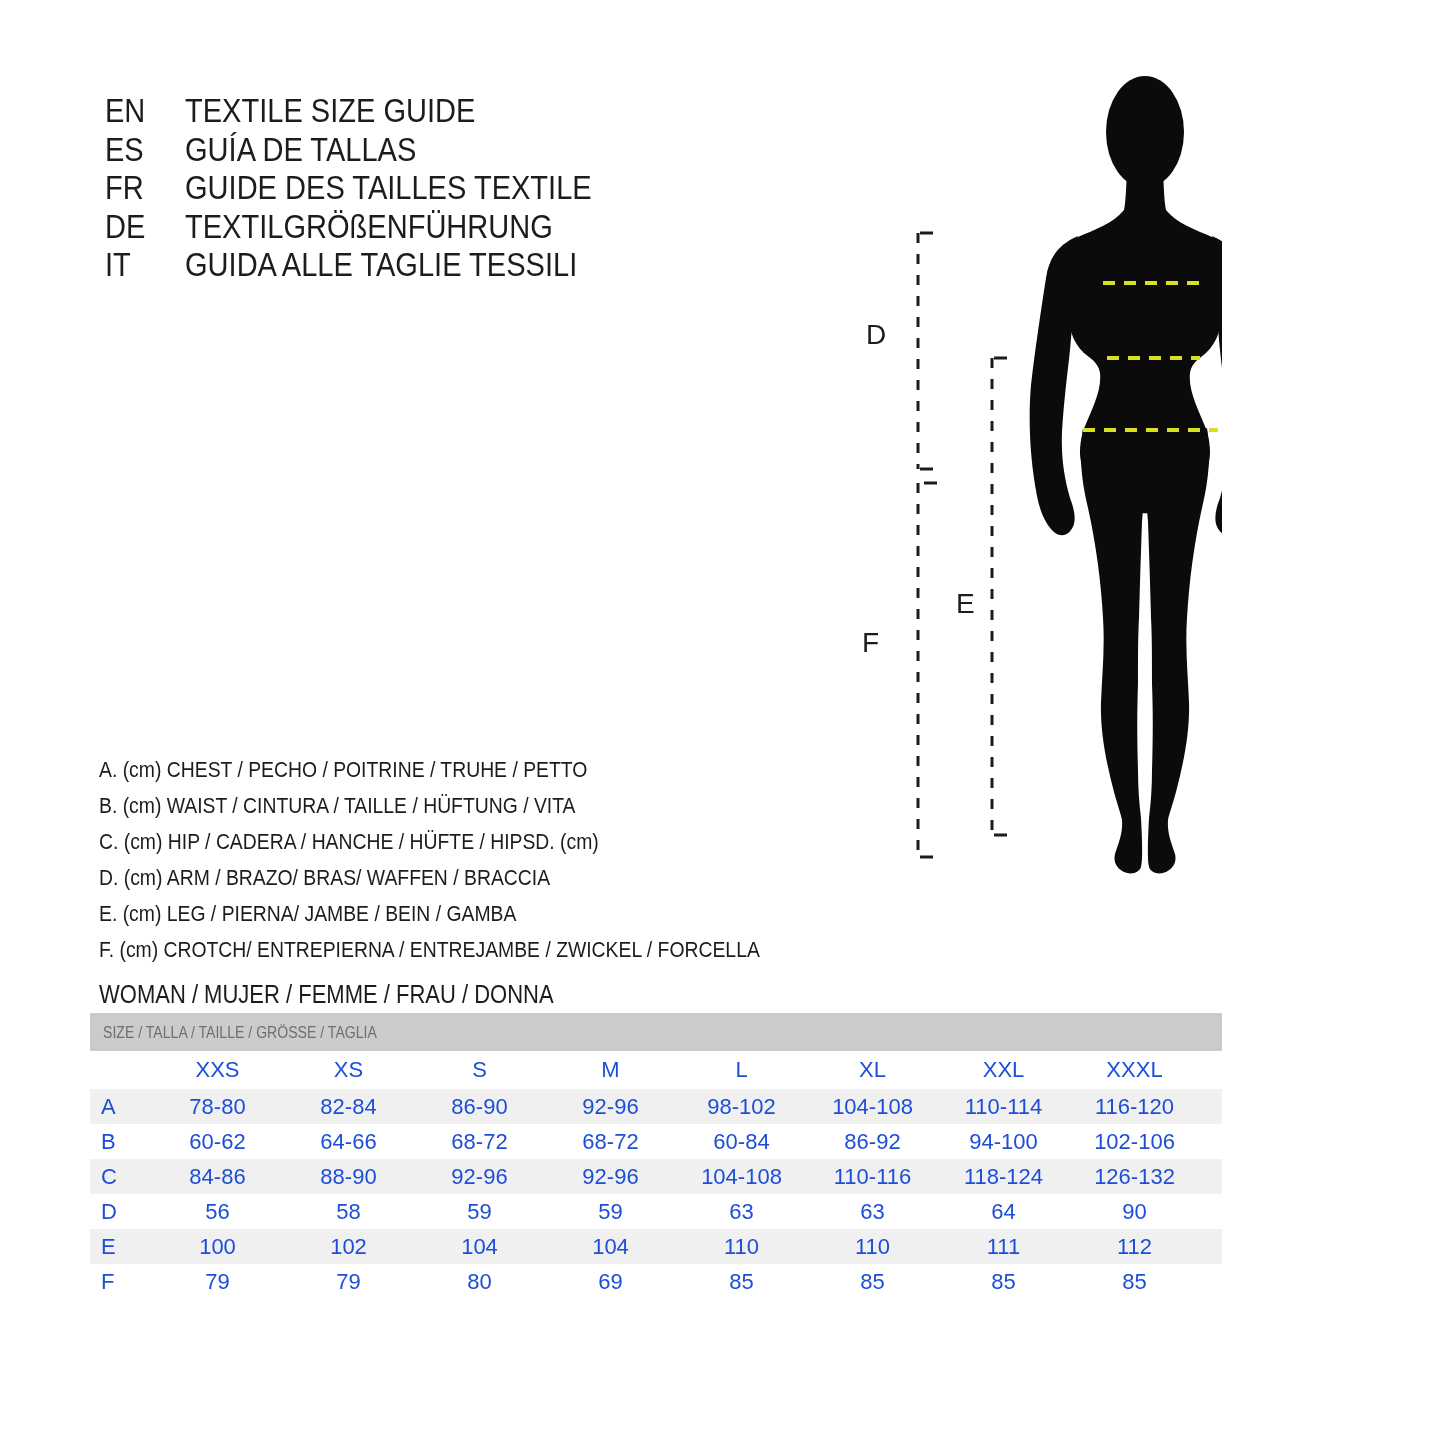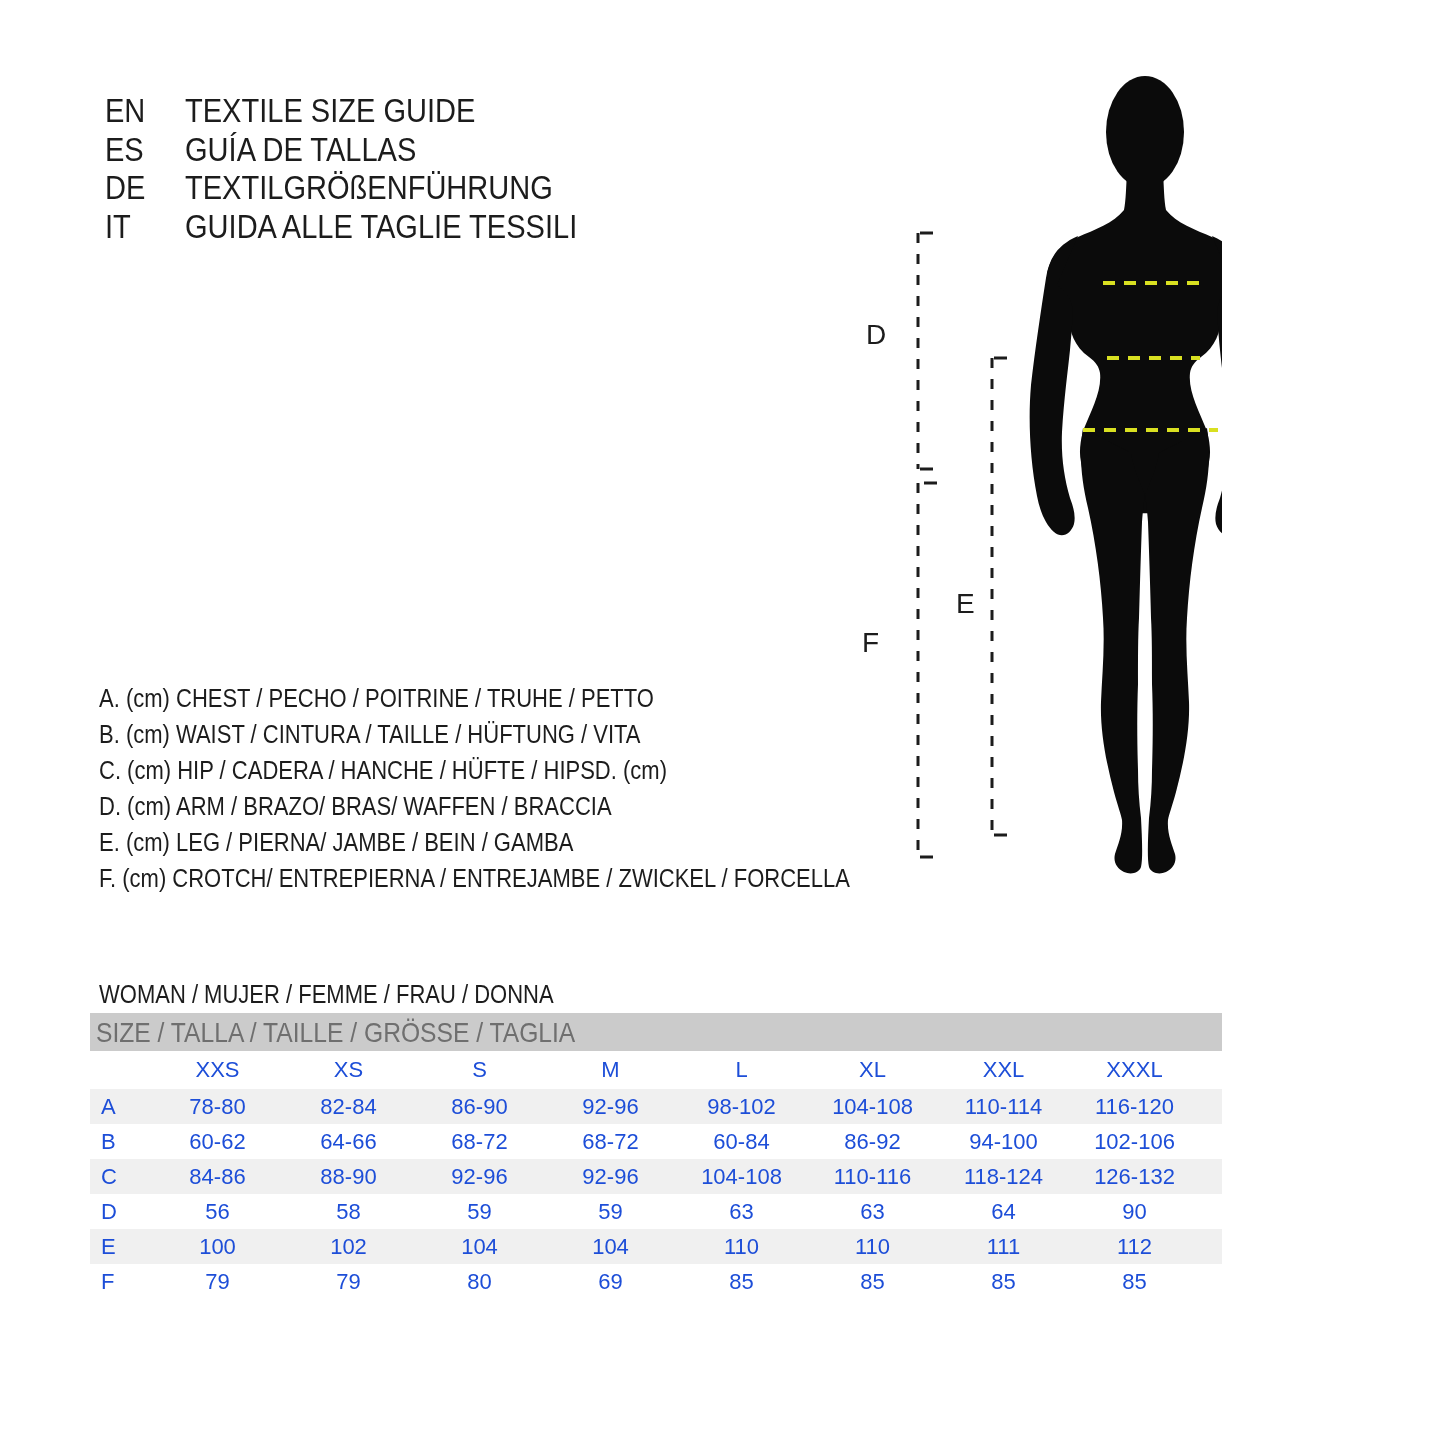--- a/index.html
+++ b/index.html
@@ -6,49 +6,53 @@
   .page{
     position:relative;width:1222px;height:1444px;background:#ffffff;overflow:hidden;
     font-family:"Liberation Sans","DejaVu Sans",sans-serif;color:#1c1c1c;
   }
   .cond{display:inline-block;transform:scaleX(.88);transform-origin:0 50%;white-space:nowrap;}
   
   .langs{position:absolute;left:105px;top:92px;font-size:33px;line-height:38.5px;font-weight:400;}
   .lang-row{display:flex;}
   .lang-code{flex:0 0 80px;width:80px;}
   
-  .defs{position:absolute;left:99px;top:680px;font-size:25px;line-height:36px;}
+  .defs{position:absolute;left:99px;top:752px;font-size:22px;line-height:36px;}
   
   .gender{position:absolute;left:99px;top:980px;font-size:25px;}
   
   .figure{position:absolute;left:850px;top:60px;width:595px;height:880px;}
   .figure text{font-family:"Liberation Sans","DejaVu Sans",sans-serif;font-size:28px;fill:#1c1c1c;}
   
   .tablewrap{position:absolute;left:90px;top:1013px;width:1257px;}
-  .tbar{height:38px;line-height:39px;background:#cbcbcb;color:#6f6f6f;font-size:28px;padding-left:6px;}
+  .tbar{height:38px;line-height:39px;background:#cbcbcb;color:#6f6f6f;font-size:16px;padding-left:13px;}
   table{border-collapse:collapse;table-layout:fixed;width:100%;font-size:22px;color:#1d4ed8;}
   th,td{font-weight:400;text-align:center;padding:0;}
   thead th{height:38px;}
   tbody th,tbody td{height:35px;}
   th.lbl,td.lbl{text-align:left;padding-left:11px;}
   tr.stripe{background:#f0f0f0;}
 </style>
 </head>
 <body>
 
 <div class="page">
 
   <div class="langs">
     <div class="lang-row">
       <span class="lang-code"><span class="cond">EN</span></span>
       <span class="cond">TEXTILE SIZE GUIDE</span>
     </div>
     <div class="lang-row">
       <span class="lang-code"><span class="cond">ES</span></span>
       <span class="cond">GUÍA DE TALLAS</span>
+    </div>
+    <div class="lang-row">
+      <span class="lang-code"><span class="cond">FR</span></span>
+      <span class="cond">GUIDE DES TAILLES TEXTILE</span>
     </div>
     <div class="lang-row">
       <span class="lang-code"><span class="cond">DE</span></span>
       <span class="cond">TEXTILGRÖßENFÜHRUNG</span>
     </div>
     <div class="lang-row">
       <span class="lang-code"><span class="cond">IT</span></span>
       <span class="cond">GUIDA ALLE TAGLIE TESSILI</span>
     </div>
   </div>

